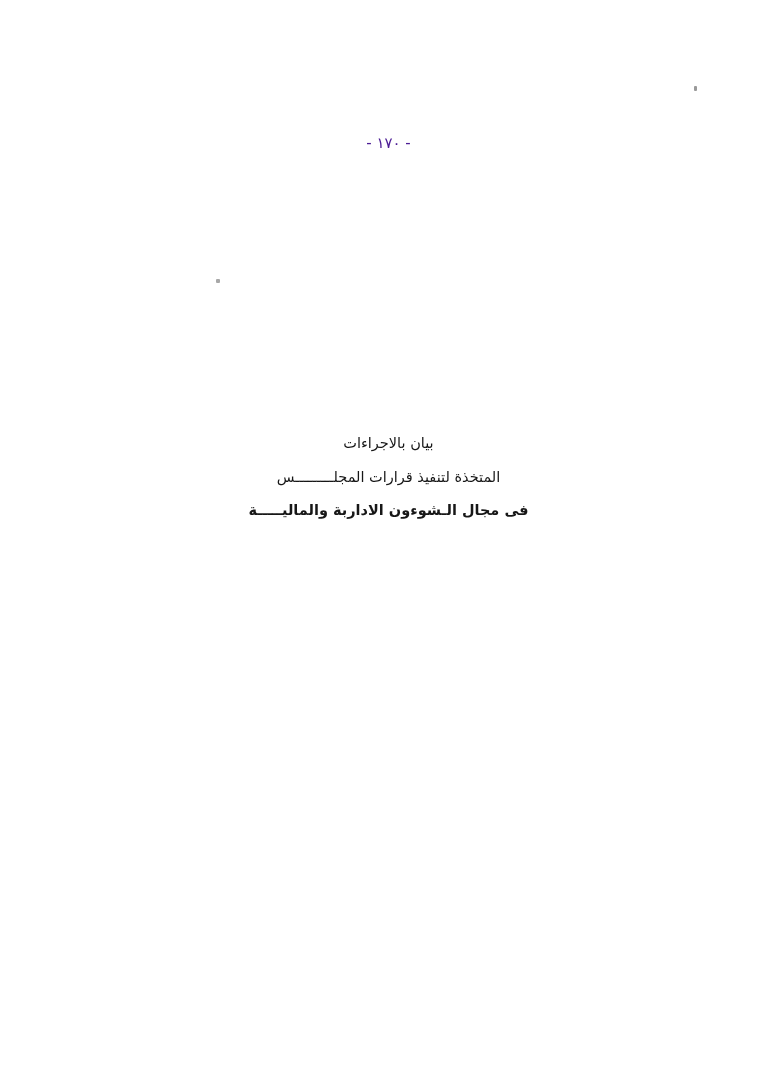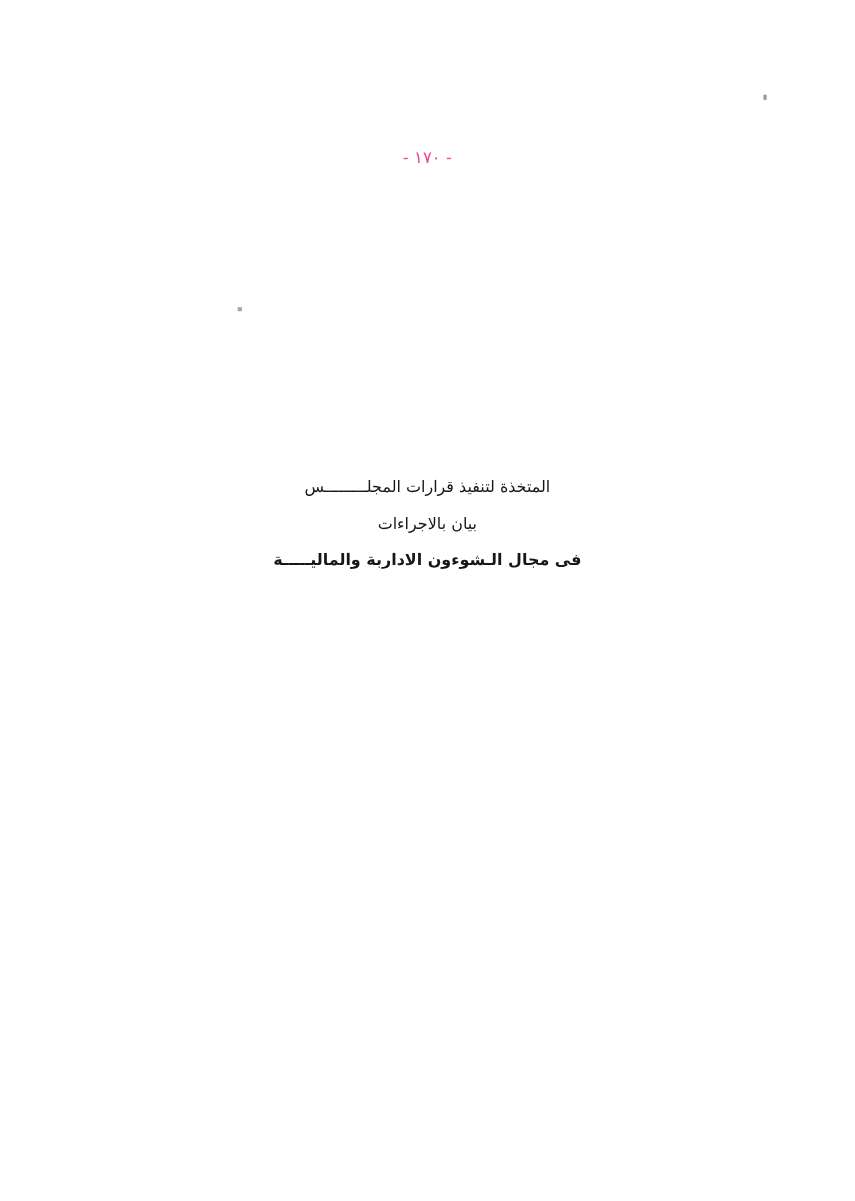--- a/index.html
+++ b/index.html
@@ -29,21 +29,21 @@
   .speck.s2 { left: 216px; top: 279px; width: 4px; height: 4px; background:#a8a8a8; border-radius:1px; }
 
   .page-number {
     position: absolute;
     left: 0;
     top: 134px;
     width: 777px;
     text-align: center;
     font-size: 15px;
     letter-spacing: 1px;
-    color: #ec4899;
+    color: #4c1d95;
     direction: ltr;
   }
   .title-block {
     position: absolute;
     left: 0;
     top: 436px;
     width: 777px;
     text-align: center;
     color: #171717;
   }
@@ -63,18 +63,18 @@
 <body>
 
 <div class="page">
 
   <div class="speck s1"></div>
   <div class="speck s2"></div>
 
   <div class="page-number">- ١٧٠ -</div>
 
   <div class="title-block">
+    <div class="title-line l1">بيان بالاجراءات</div>
     <div class="title-line l2">المتخذة لتنفيذ قرارات المجلـــــــــس</div>
-    <div class="title-line l1">بيان بالاجراءات</div>
     <div class="title-line l3">فى مجال الـشوءون الاداربة والماليـــــة</div>
   </div>
 
 </div>
 
 </body></html>

